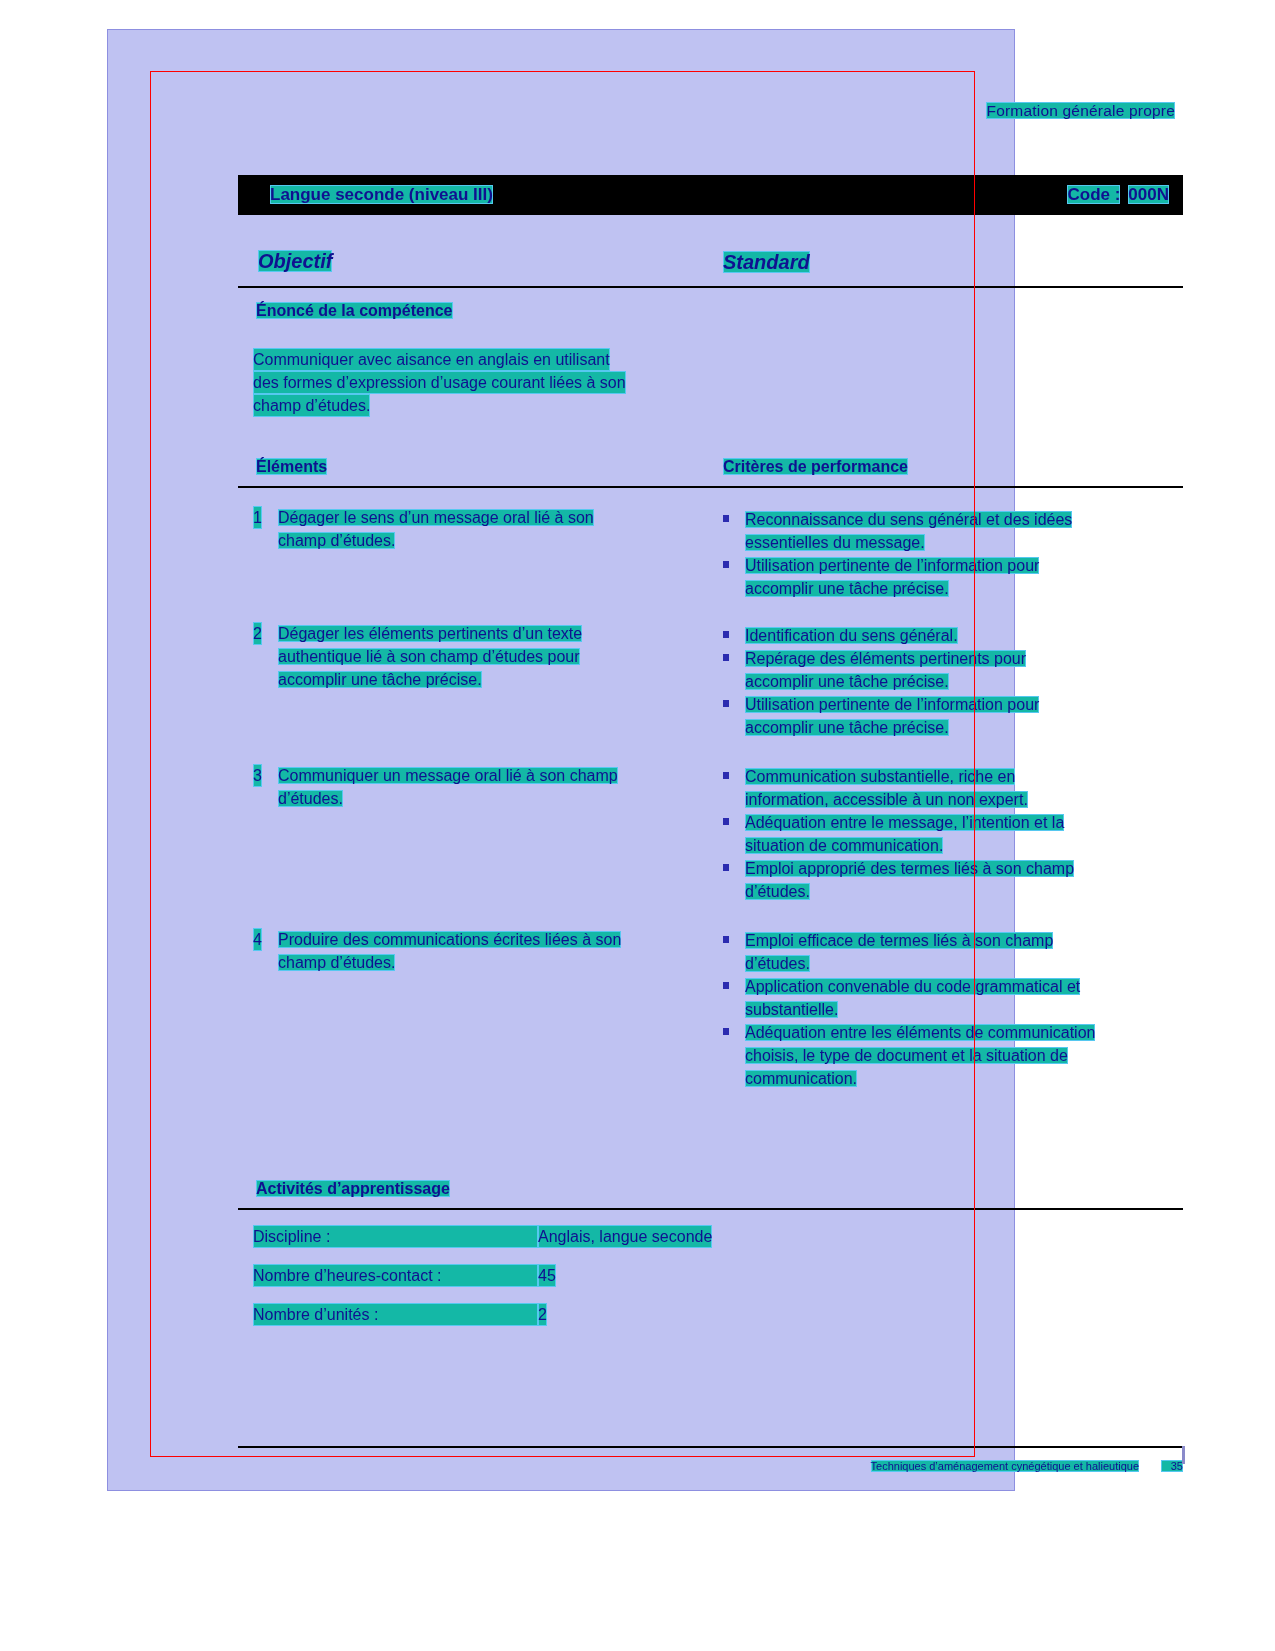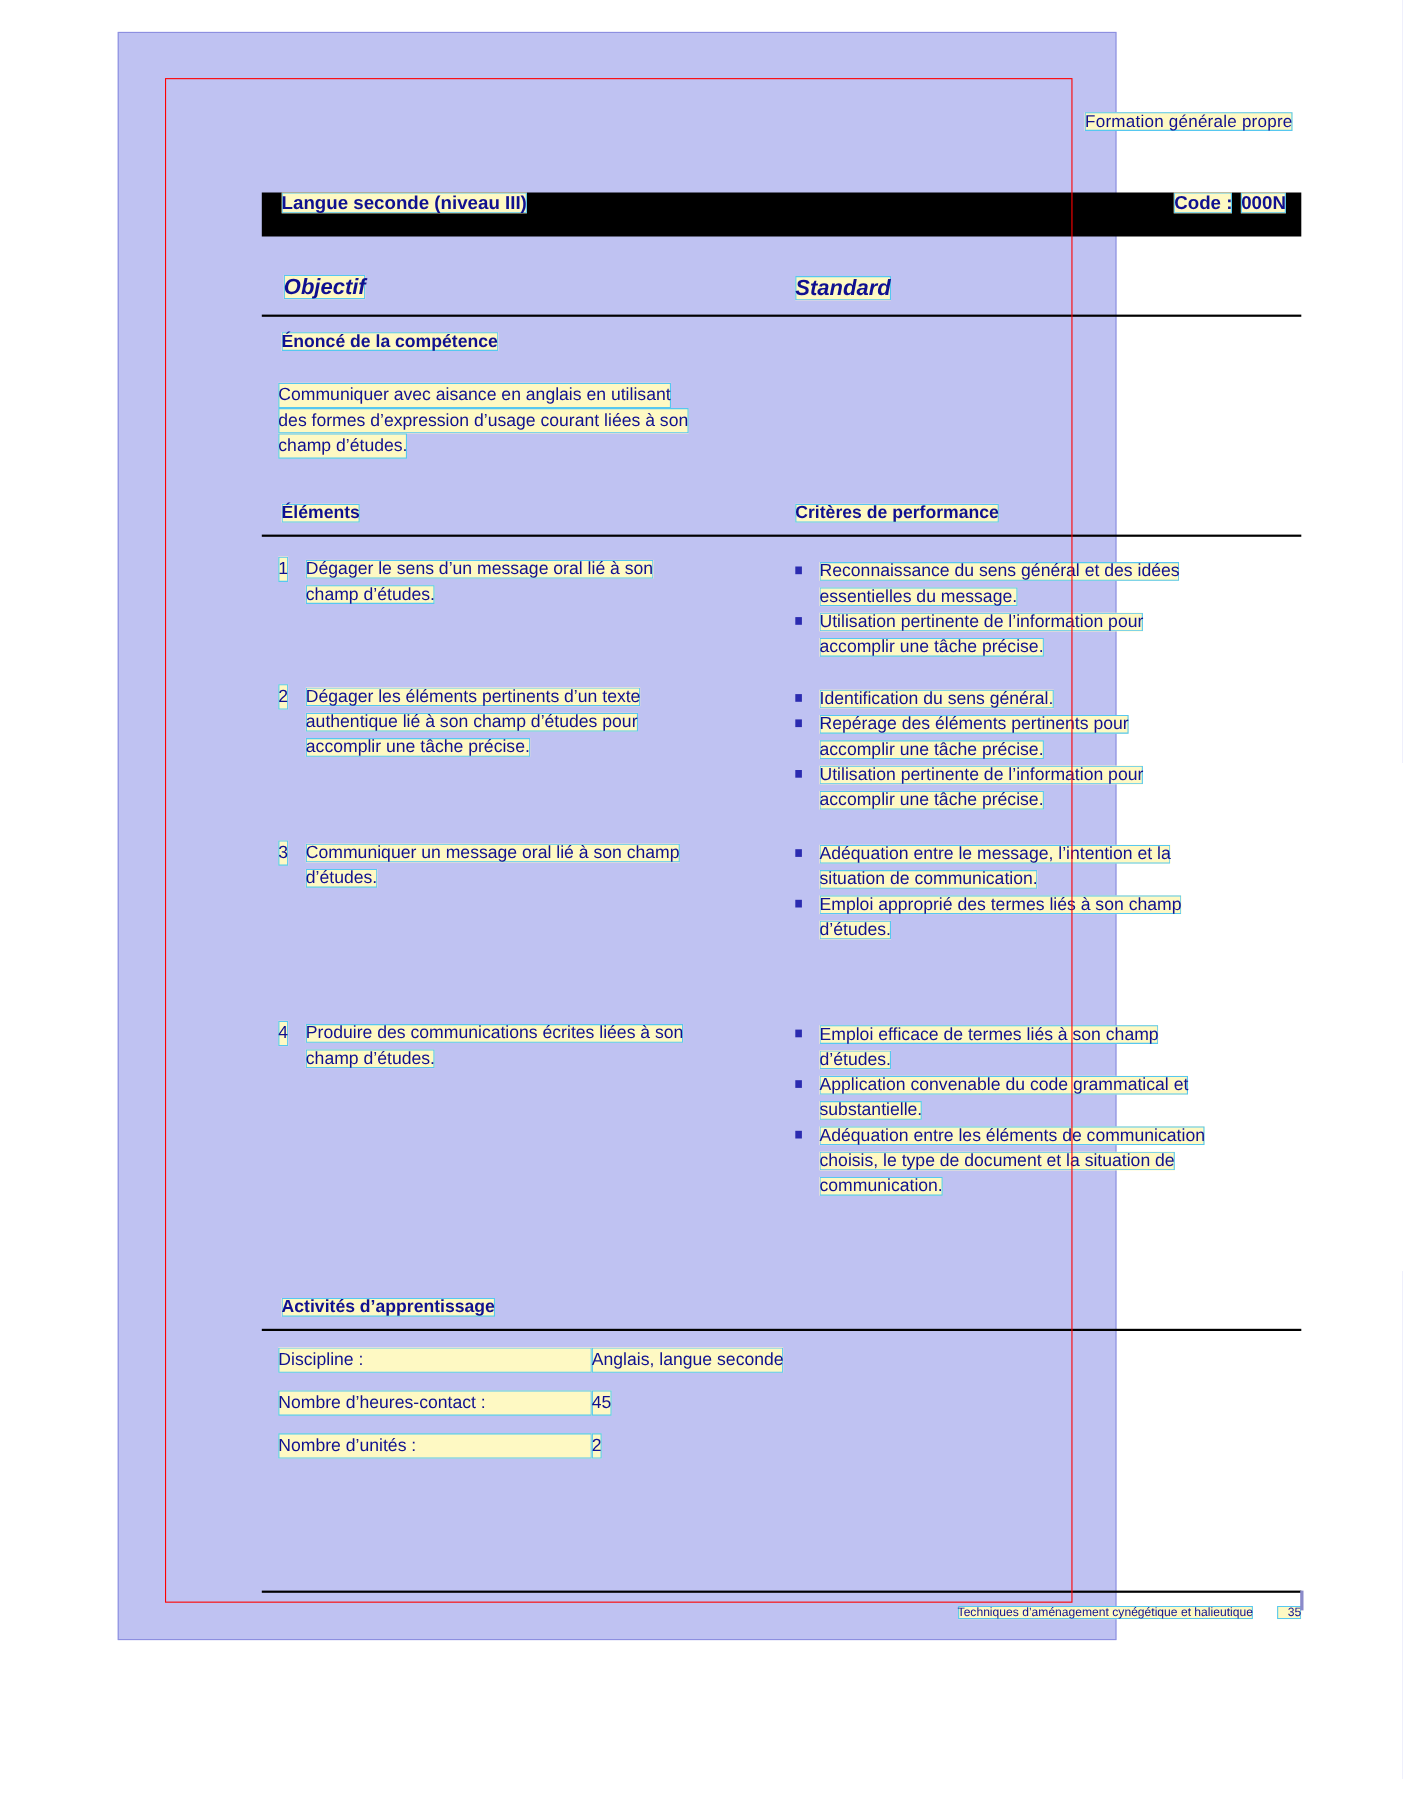--- a/index.html
+++ b/index.html
@@ -43,21 +43,21 @@
   .content {
     position: absolute;
     left: 145px;
     top: 60px;
     width: 930px;
     height: 1400px;
   }
 
   
   .sel {
-    background: #fef9c3;
+    background: #14b8a6;
     color: #101090;
     box-shadow: 0 0 0 1px #56c8f0 inset;
   }
 
   .header-right {
     position: absolute;
     right: 8px;
     top: 12px;
     font-size: 15.5px;
     letter-spacing: .2px;
@@ -75,21 +75,23 @@
     display: flex;
     align-items: center;
     justify-content: space-between;
     padding: 0 0 0 0;
     box-sizing: border-box;
   }
   .title-bar .tb-inner {
     position: absolute;
     left: 0; top: 0; right: 0; bottom: 0;
     display: flex;
+    align-items: center;
     justify-content: space-between;
+    padding-left: 14px;
   }
   .title-left {
     margin-left: 18px;
     font-size: 17px;
     font-weight: bold;
     white-space: nowrap;
   }
   .title-right {
     margin-right: 14px;
     font-size: 17px;
@@ -354,20 +356,27 @@
         <span class="item-text">
           <span class="sel">Communiquer un message oral lié à son champ</span><br>
           <span class="sel">d’études.</span>
         </span>
       </div>
     </div>
     <div class="col-right" style="top:675px;">
       <div class="bullet-line">
         <span class="bullet-dot"></span>
         <span class="bullet-text">
+          <span class="sel">Communication substantielle, riche en</span><br>
+          <span class="sel">information, accessible à un non expert.</span>
+        </span>
+      </div>
+      <div class="bullet-line">
+        <span class="bullet-dot"></span>
+        <span class="bullet-text">
           <span class="sel">Adéquation entre le message, l’intention et la</span><br>
           <span class="sel">situation de communication.</span>
         </span>
       </div>
       <div class="bullet-line">
         <span class="bullet-dot"></span>
         <span class="bullet-text">
           <span class="sel">Emploi approprié des termes liés à son champ</span><br>
           <span class="sel">d’études.</span>
         </span>

